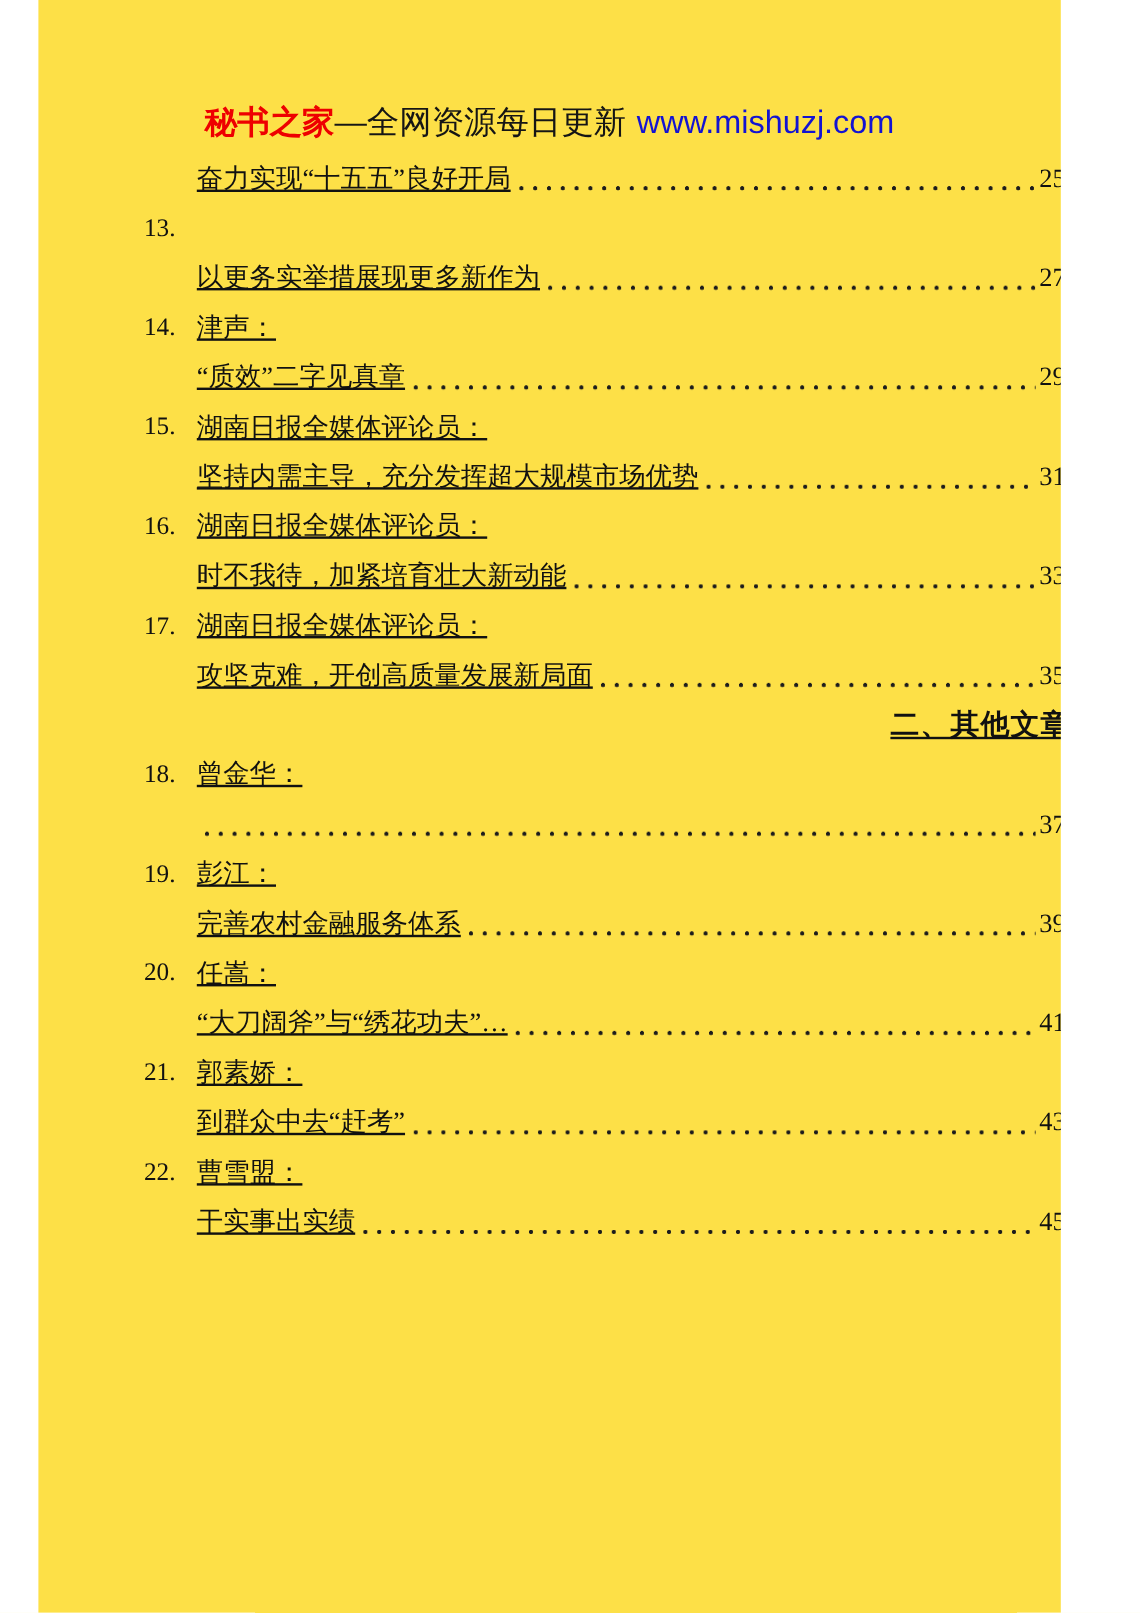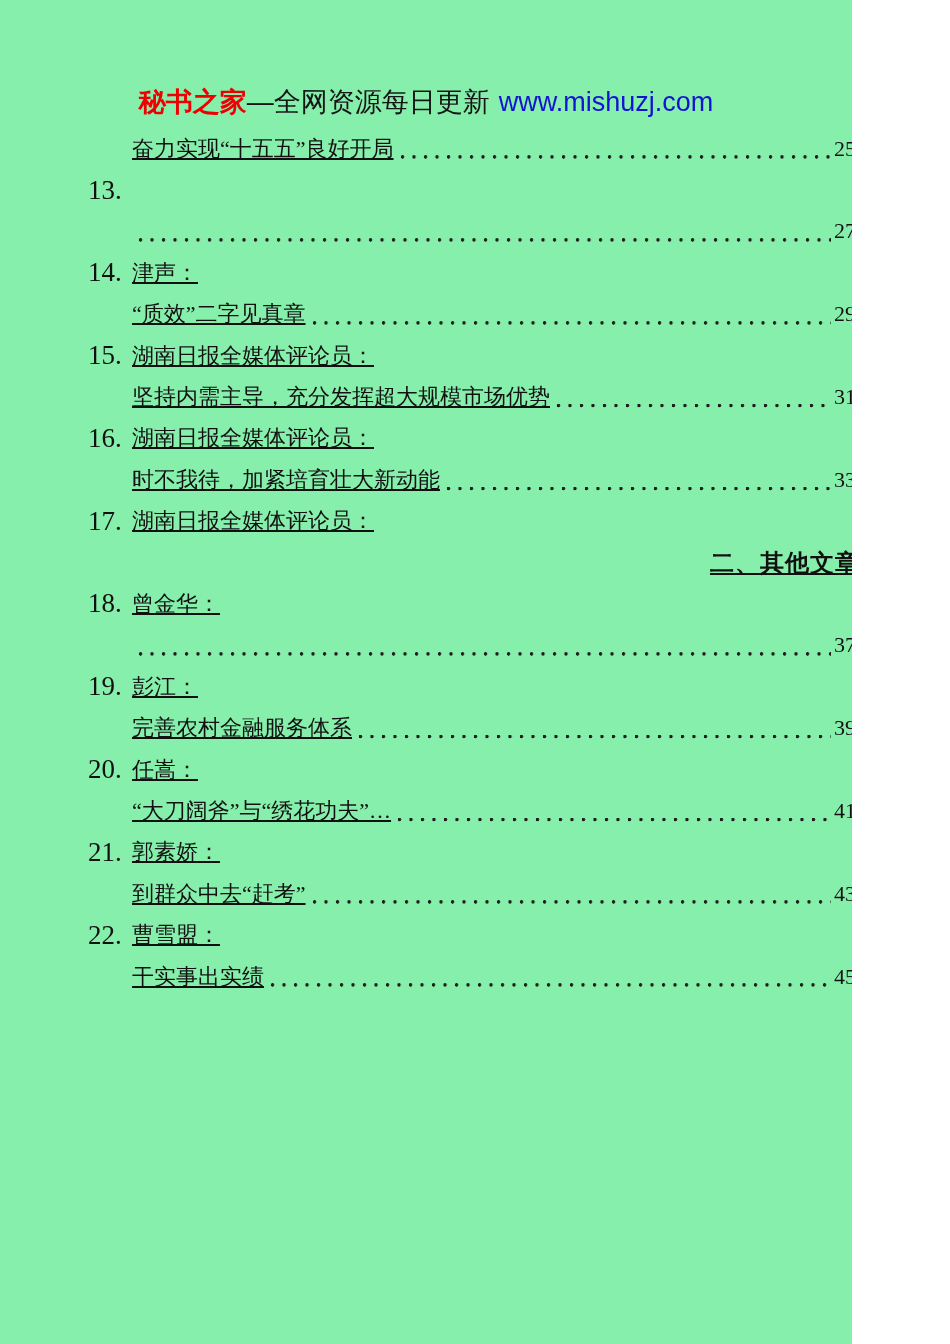--- a/index.html
+++ b/index.html
@@ -1,23 +1,24 @@
 <!DOCTYPE html>
 <html><head>
 <meta charset="utf-8">
 <style>
   html, body { margin: 0; padding: 0; background: #ffffff; }
   .page {
     position: relative;
     width: 852px;
     height: 1344px;
-    background: #86efac;
+    background: #fde047;
     overflow: hidden;
     font-family: "Liberation Serif", "DejaVu Serif", serif;
     color: #111111;
+    margin-left: 32px;
   }
   .header {
     padding-top: 84px;
     text-align: center;
     font-family: "Liberation Sans", "DejaVu Sans", sans-serif;
     font-size: 27px;
     line-height: 36px;
     white-space: nowrap;
   }
   .header .brand {
@@ -38,21 +39,21 @@
   }
   .toc-line {
     height: 41.4px;
     display: flex;
     align-items: center;
     white-space: nowrap;
   }
   .toc-line .num {
     flex: none;
     width: 44px;
-    font-size: 27px;
+    font-size: 21px;
   }
   .toc-line.title-line { padding-left: 44px; }
   .toc-line .text { flex: none; text-decoration: underline; }
   .toc-line .leader {
     flex: 1 1 auto;
     align-self: stretch;
     margin: 0 3px 0 6px;
     background-image: radial-gradient(circle at 2.5px 70.5%, #1c1c1c 1.5px, rgba(0,0,0,0) 2px);
     background-size: 11.5px 100%;
     background-repeat: repeat-x;
@@ -82,20 +83,21 @@
   <div class="toc">
       <div class="toc-line title-line">
         <span class="text">奋力实现“十五五”良好开局</span>
         <span class="leader"></span>
         <span class="page-num">25</span>
       </div>
       <div class="toc-line author-line">
         <span class="num">13.</span>
       </div>
       <div class="toc-line title-line">
+        <span class="text">以更务实举措展现更多新作为</span>
         <span class="leader"></span>
         <span class="page-num">27</span>
       </div>
       <div class="toc-line author-line">
         <span class="num">14.</span>
         <span class="text">津声：</span>
       </div>
       <div class="toc-line title-line">
         <span class="text">“质效”二字见真章</span>
         <span class="leader"></span>
@@ -115,20 +117,25 @@
         <span class="text">湖南日报全媒体评论员：</span>
       </div>
       <div class="toc-line title-line">
         <span class="text">时不我待，加紧培育壮大新动能</span>
         <span class="leader"></span>
         <span class="page-num">33</span>
       </div>
       <div class="toc-line author-line">
         <span class="num">17.</span>
         <span class="text">湖南日报全媒体评论员：</span>
+      </div>
+      <div class="toc-line title-line">
+        <span class="text">攻坚克难，开创高质量发展新局面</span>
+        <span class="leader"></span>
+        <span class="page-num">35</span>
       </div>
       <div class="toc-line section-line">
         <span class="text">二、其他文章</span>
       </div>
       <div class="toc-line author-line">
         <span class="num">18.</span>
         <span class="text">曾金华：</span>
       </div>
       <div class="toc-line title-line">
         <span class="leader"></span>

